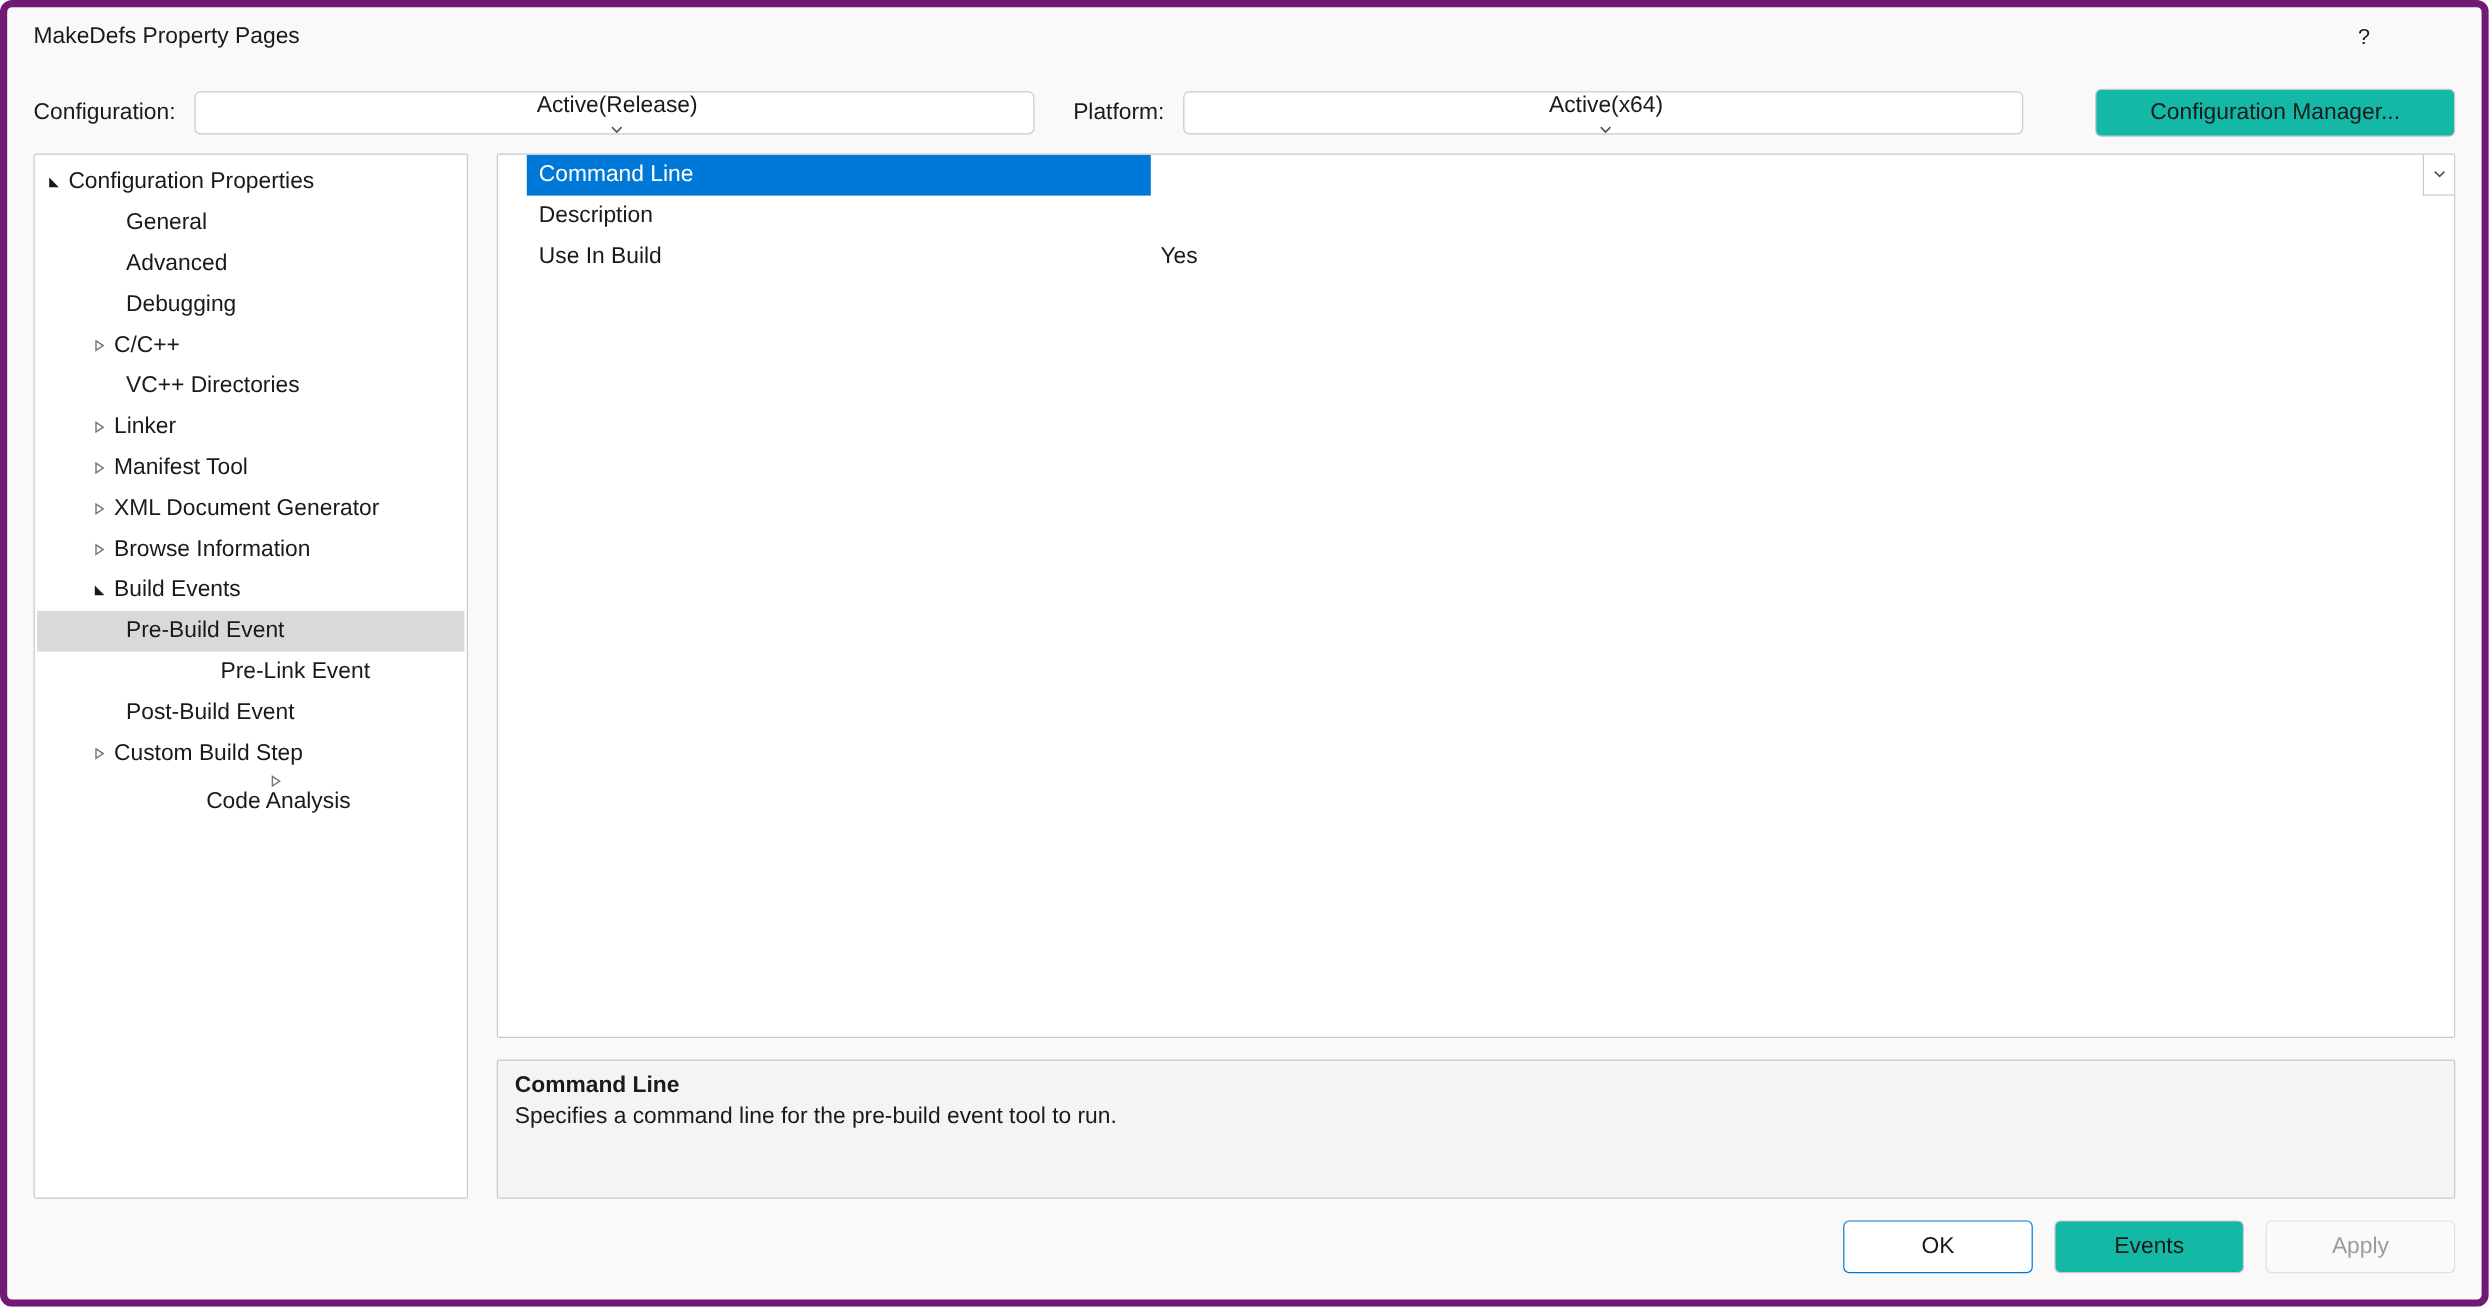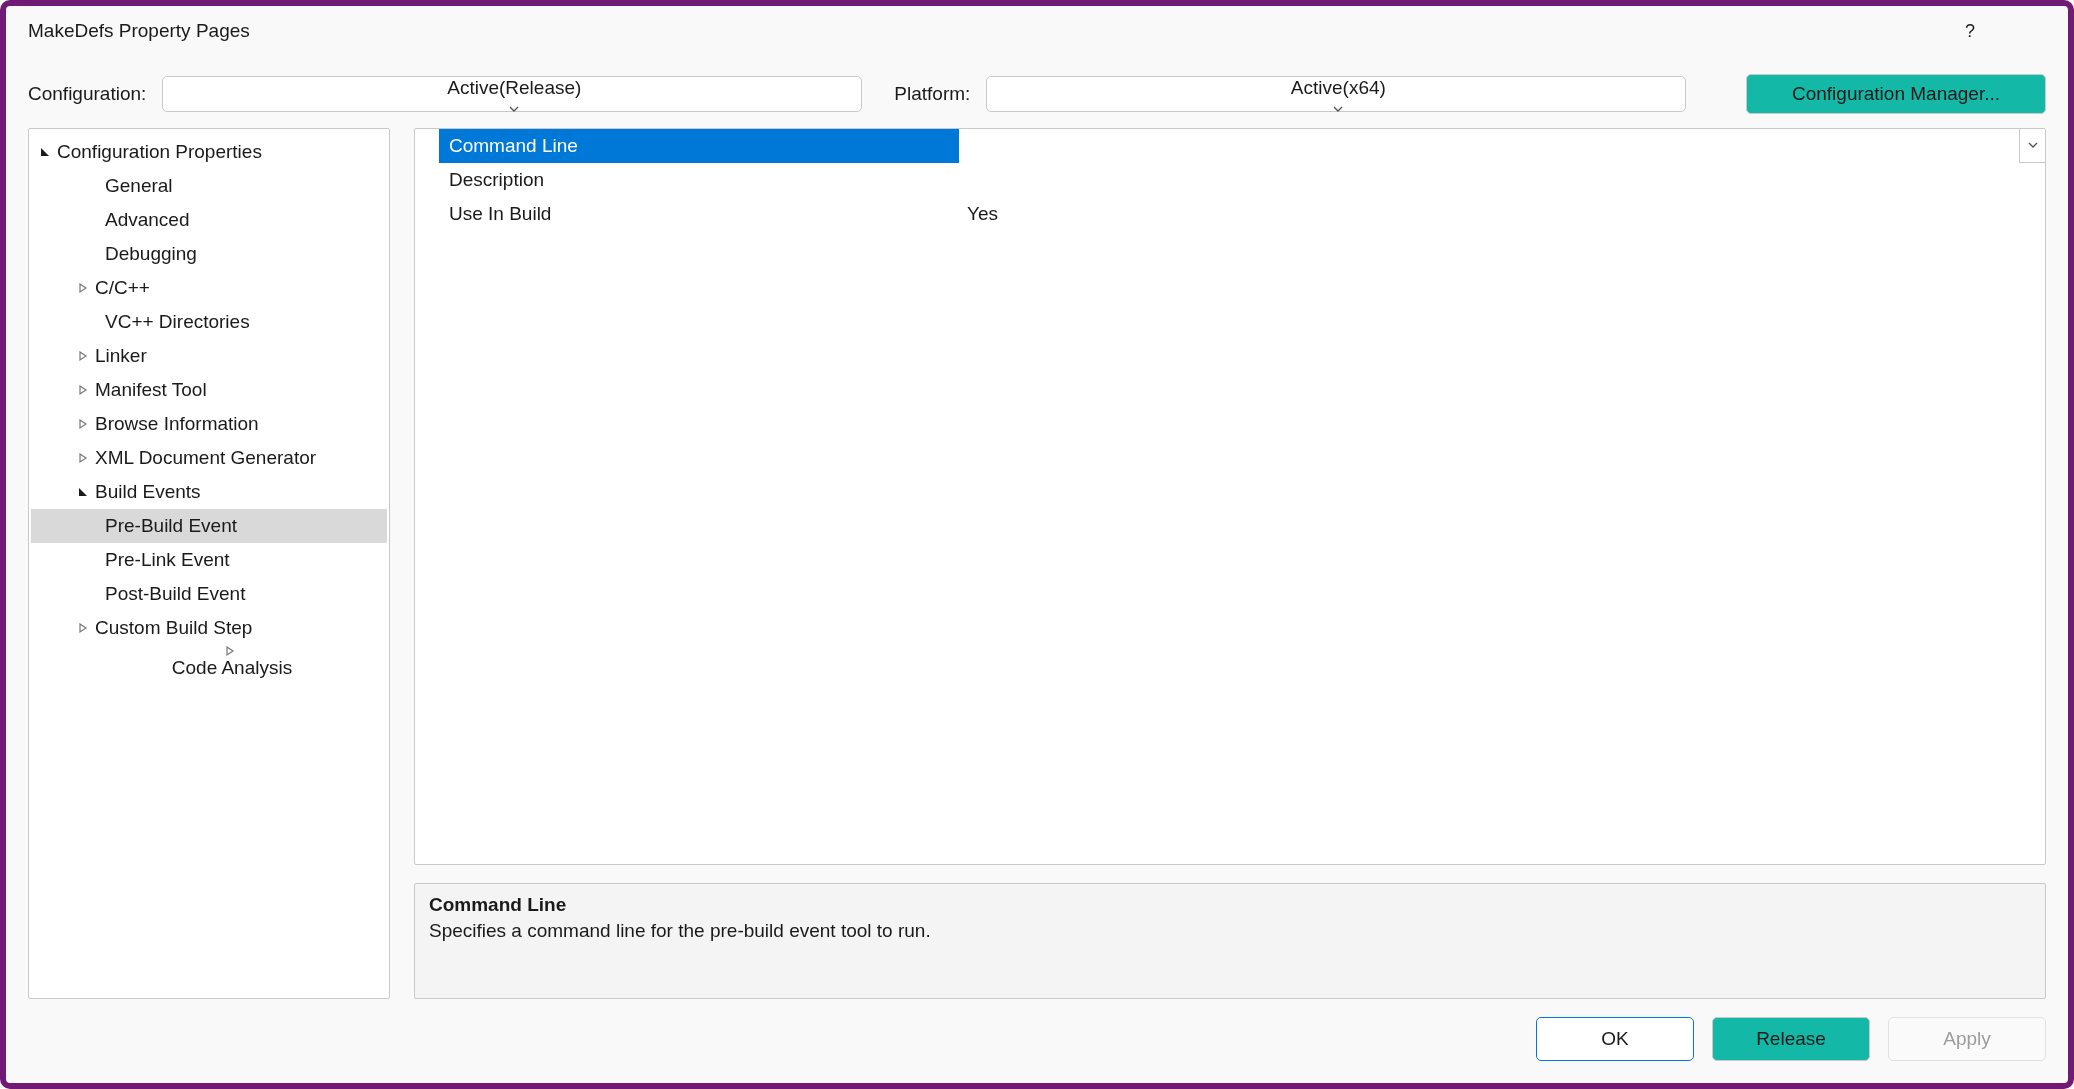--- a/index.html
+++ b/index.html
@@ -297,42 +297,42 @@
               </svg>
             </span>
             <span class="txt">Manifest Tool</span>
           </div>
           <div class="row" style="padding-left: 44px;">
             <span class="exp">
               <svg viewBox="0 0 12 12">
                 <polygon points="3,2 9,6 3,10" fill="none" stroke="#777" stroke-width="1.2"></polygon>
               </svg>
             </span>
+            <span class="txt">XML Document Generator</span>
+          </div>
+          <div class="row" style="padding-left: 44px;">
+            <span class="exp">
+              <svg viewBox="0 0 12 12">
+                <polygon points="3,2 9,6 3,10" fill="none" stroke="#777" stroke-width="1.2"></polygon>
+              </svg>
+            </span>
             <span class="txt">Browse Information</span>
-          </div>
-          <div class="row" style="padding-left: 44px;">
-            <span class="exp">
-              <svg viewBox="0 0 12 12">
-                <polygon points="3,2 9,6 3,10" fill="none" stroke="#777" stroke-width="1.2"></polygon>
-              </svg>
-            </span>
-            <span class="txt">XML Document Generator</span>
           </div>
           <div class="row" style="padding-left: 44px;">
             <span class="exp">
               <svg viewBox="0 0 12 12">
                 <polygon points="2,2 2,10 10,10" fill="#1a1a1a"></polygon>
               </svg>
             </span>
             <span class="txt">Build Events</span>
           </div>
           <div class="row selected" style="padding-left: 72px;">
             <span class="txt">Pre-Build Event</span>
           </div>
-          <div class="row" style="padding-left: 72px;">
+          <div class="row" style="padding-left: 72px; justify-content: center;">
             <span class="txt">Pre-Link Event</span>
           </div>
           <div class="row" style="padding-left: 72px;">
             <span class="txt">Post-Build Event</span>
           </div>
           <div class="row" style="padding-left: 44px;">
             <span class="exp">
               <svg viewBox="0 0 12 12">
                 <polygon points="3,2 9,6 3,10" fill="none" stroke="#777" stroke-width="1.2"></polygon>
               </svg>
@@ -380,20 +380,20 @@
       </div>
     </div>
 
   </div>
 
   <div class="bottomrow">
     <div class="btn ok">
       <span>OK</span>
     </div>
     <div class="btn">
-      <span>Release</span>
+      <span>Events</span>
     </div>
     <div class="btn apply">
       <span>Apply</span>
     </div>
   </div>
 
 </div>
 
 </body></html>

